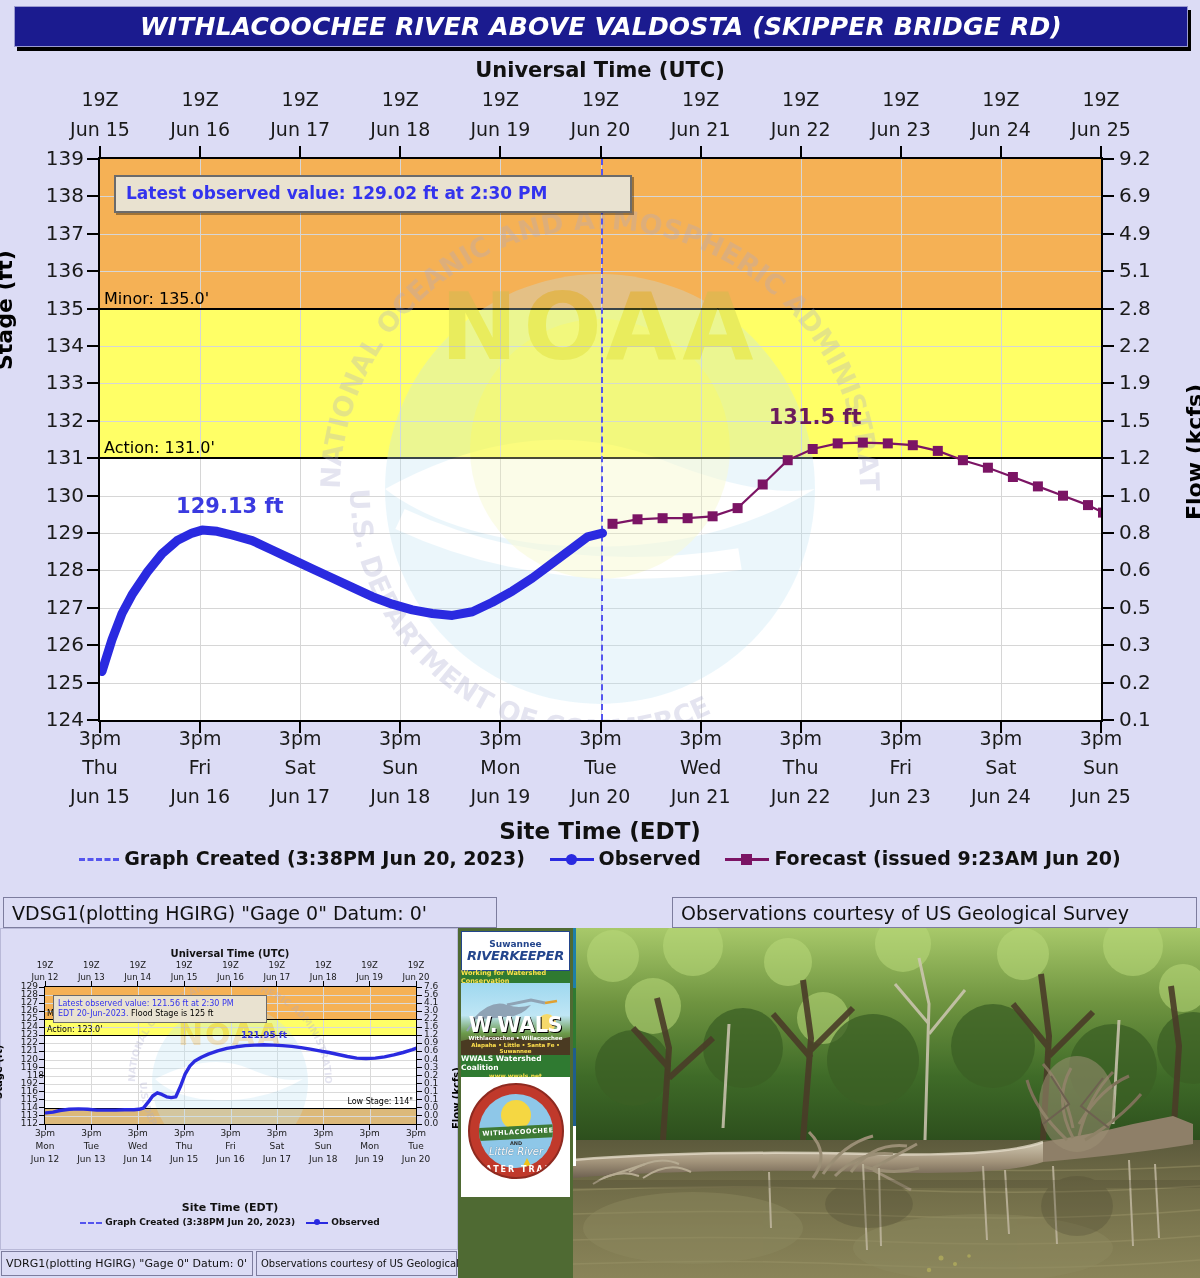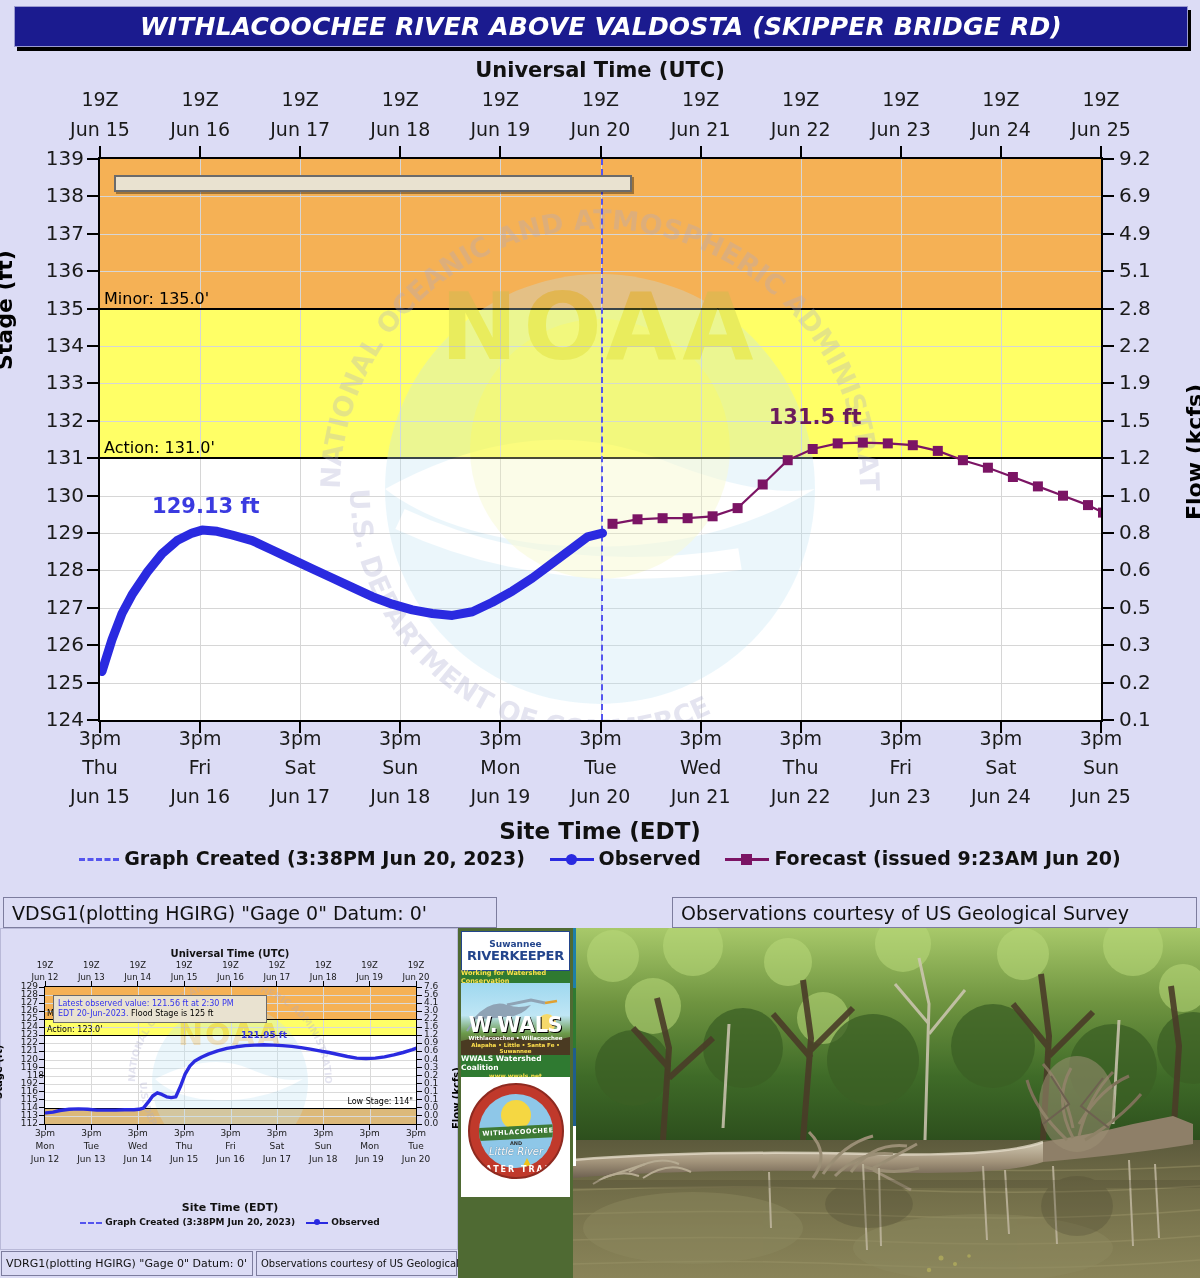--- a/index.html
+++ b/index.html
@@ -62,21 +62,21 @@
 
   #obs-box{
     position:absolute;left:14px;top:16px;width:518px;
     background:#e9e2d0;border:2px solid #6b6b6b;box-shadow:2px 2px 0 rgba(0,0,0,.35);
     padding:6px 8px 7px 10px;box-sizing:border-box;
   }
   #obs-box .l1{font-size:17px;font-weight:bold;color:#3333ee;line-height:1.22;}
   #obs-box .l1 .blk{color:#000;}
 
   .pk-lab{position:absolute;font-size:21px;font-weight:bold;white-space:nowrap;}
-  .pk-obs{color:#3a3ae0;}
+  .pk-obs{color:#3a3ae0;margin-left:24px;}
   .pk-fc{color:#6b1b5c;}
 
   .nowline{position:absolute;top:0;bottom:0;width:0;border-left:2px dashed #5555ee;}
 
   #legend{position:absolute;left:0;top:845px;width:1200px;text-align:center;font-size:19px;color:#111;font-weight:bold;}
   #legend .item{display:inline-block;margin:0 9px;vertical-align:middle;}
   #legend .sw{display:inline-block;vertical-align:middle;margin-right:5px;}
   .sw-dash{width:40px;height:0;border-top:3px dashed #5555ee;}
   .sw-obs{width:44px;position:relative;height:12px;}
   .sw-obs::before{content:"";position:absolute;top:5px;left:0;width:44px;height:3px;background:#2a2ae0;}
@@ -119,21 +119,21 @@
   .ifbox{position:absolute;top:0;height:25px;border:1px solid #7d7d9e;background:#dcdcf5;
       display:flex;align-items:center;padding:0 4px;box-sizing:border-box;font-size:11px;color:#111;white-space:nowrap;}
   #if-left{left:1px;width:252px;}
   #if-right{left:256px;width:201px;font-size:10px;}
 
   
   #logo-panel{position:absolute;left:458px;top:928px;width:115px;height:350px;background:#4f6a33;overflow:hidden;}
   #logo-rk{position:absolute;left:3px;top:3px;width:109px;height:40px;background:#fff;border:1px solid #23458c;box-sizing:border-box;
      display:flex;flex-direction:column;align-items:center;justify-content:center;}
   #logo-rk .a{font-size:9px;font-weight:bold;color:#23458c;line-height:1;}
-  #logo-rk .b{font-size:13px;font-weight:bold;color:#23458c;line-height:1.05;letter-spacing:-.3px;}
+  #logo-rk .b{font-size:13px;font-weight:bold;color:#23458c;line-height:1.05;letter-spacing:-.3px;font-style:italic;}
   #logo-green{position:absolute;left:3px;top:43px;width:109px;height:12px;background:#2f7a31;display:flex;align-items:center;justify-content:center;}
   #logo-green .t{font-size:6.5px;font-weight:bold;color:#ffe14d;}
   #logo-wwals{position:absolute;left:3px;top:55px;width:109px;height:72px;
      background:linear-gradient(180deg,#9fd8ef 0%,#bfe6f5 45%,#6b9a4a 70%,#4a3a22 100%);overflow:hidden;}
   #logo-wwals .bigw{position:absolute;left:0;right:0;top:30px;text-align:center;font-size:21px;font-weight:bold;color:#fff;
       letter-spacing:-.5px;text-shadow:1px 1px 0 #000;}
   #logo-wwals .sub1{position:absolute;left:0;right:0;top:52px;text-align:center;font-size:5.5px;font-weight:bold;color:#fff;}
   #logo-wwals .sub2{position:absolute;left:0;right:0;top:59px;text-align:center;font-size:5.5px;font-weight:bold;color:#ffe14d;}
   #logo-coal{position:absolute;left:3px;top:127px;width:109px;height:22px;background:#2f7a31;
      display:flex;flex-direction:column;align-items:center;justify-content:center;}
@@ -308,20 +308,21 @@
           <rect x="932.9" y="322.4" width="10" height="10" fill="#7b1464"></rect>
           <rect x="958.0" y="331.7" width="10" height="10" fill="#7b1464"></rect>
           <rect x="983.0" y="341.1" width="10" height="10" fill="#7b1464"></rect>
           <rect x="998.0" y="348.6" width="10" height="10" fill="#7b1464"></rect>
         </svg>
 
       <div class="pk-lab pk-obs" id="pk-obs" style="left: 52.1px; top: 335.138px;">129.13 ft</div>
       <div class="pk-lab pk-fc" id="pk-fc" style="left: 668.76px; top: 245.622px;">131.5 ft</div>
 
       <div id="obs-box">
+        <div class="l1">Latest observed value: 129.02 ft at 2:30 PM</div>
       </div>
     </div>
 
     <div id="ticks-left">
         <div class="tickL" style="left:87px;top:719px"></div>
         <div class="tickL" style="left:87px;top:681.6px"></div>
         <div class="tickL" style="left:87px;top:644.2px"></div>
         <div class="tickL" style="left:87px;top:606.8px"></div>
         <div class="tickL" style="left:87px;top:569.4px"></div>
         <div class="tickL" style="left:87px;top:532px"></div>

